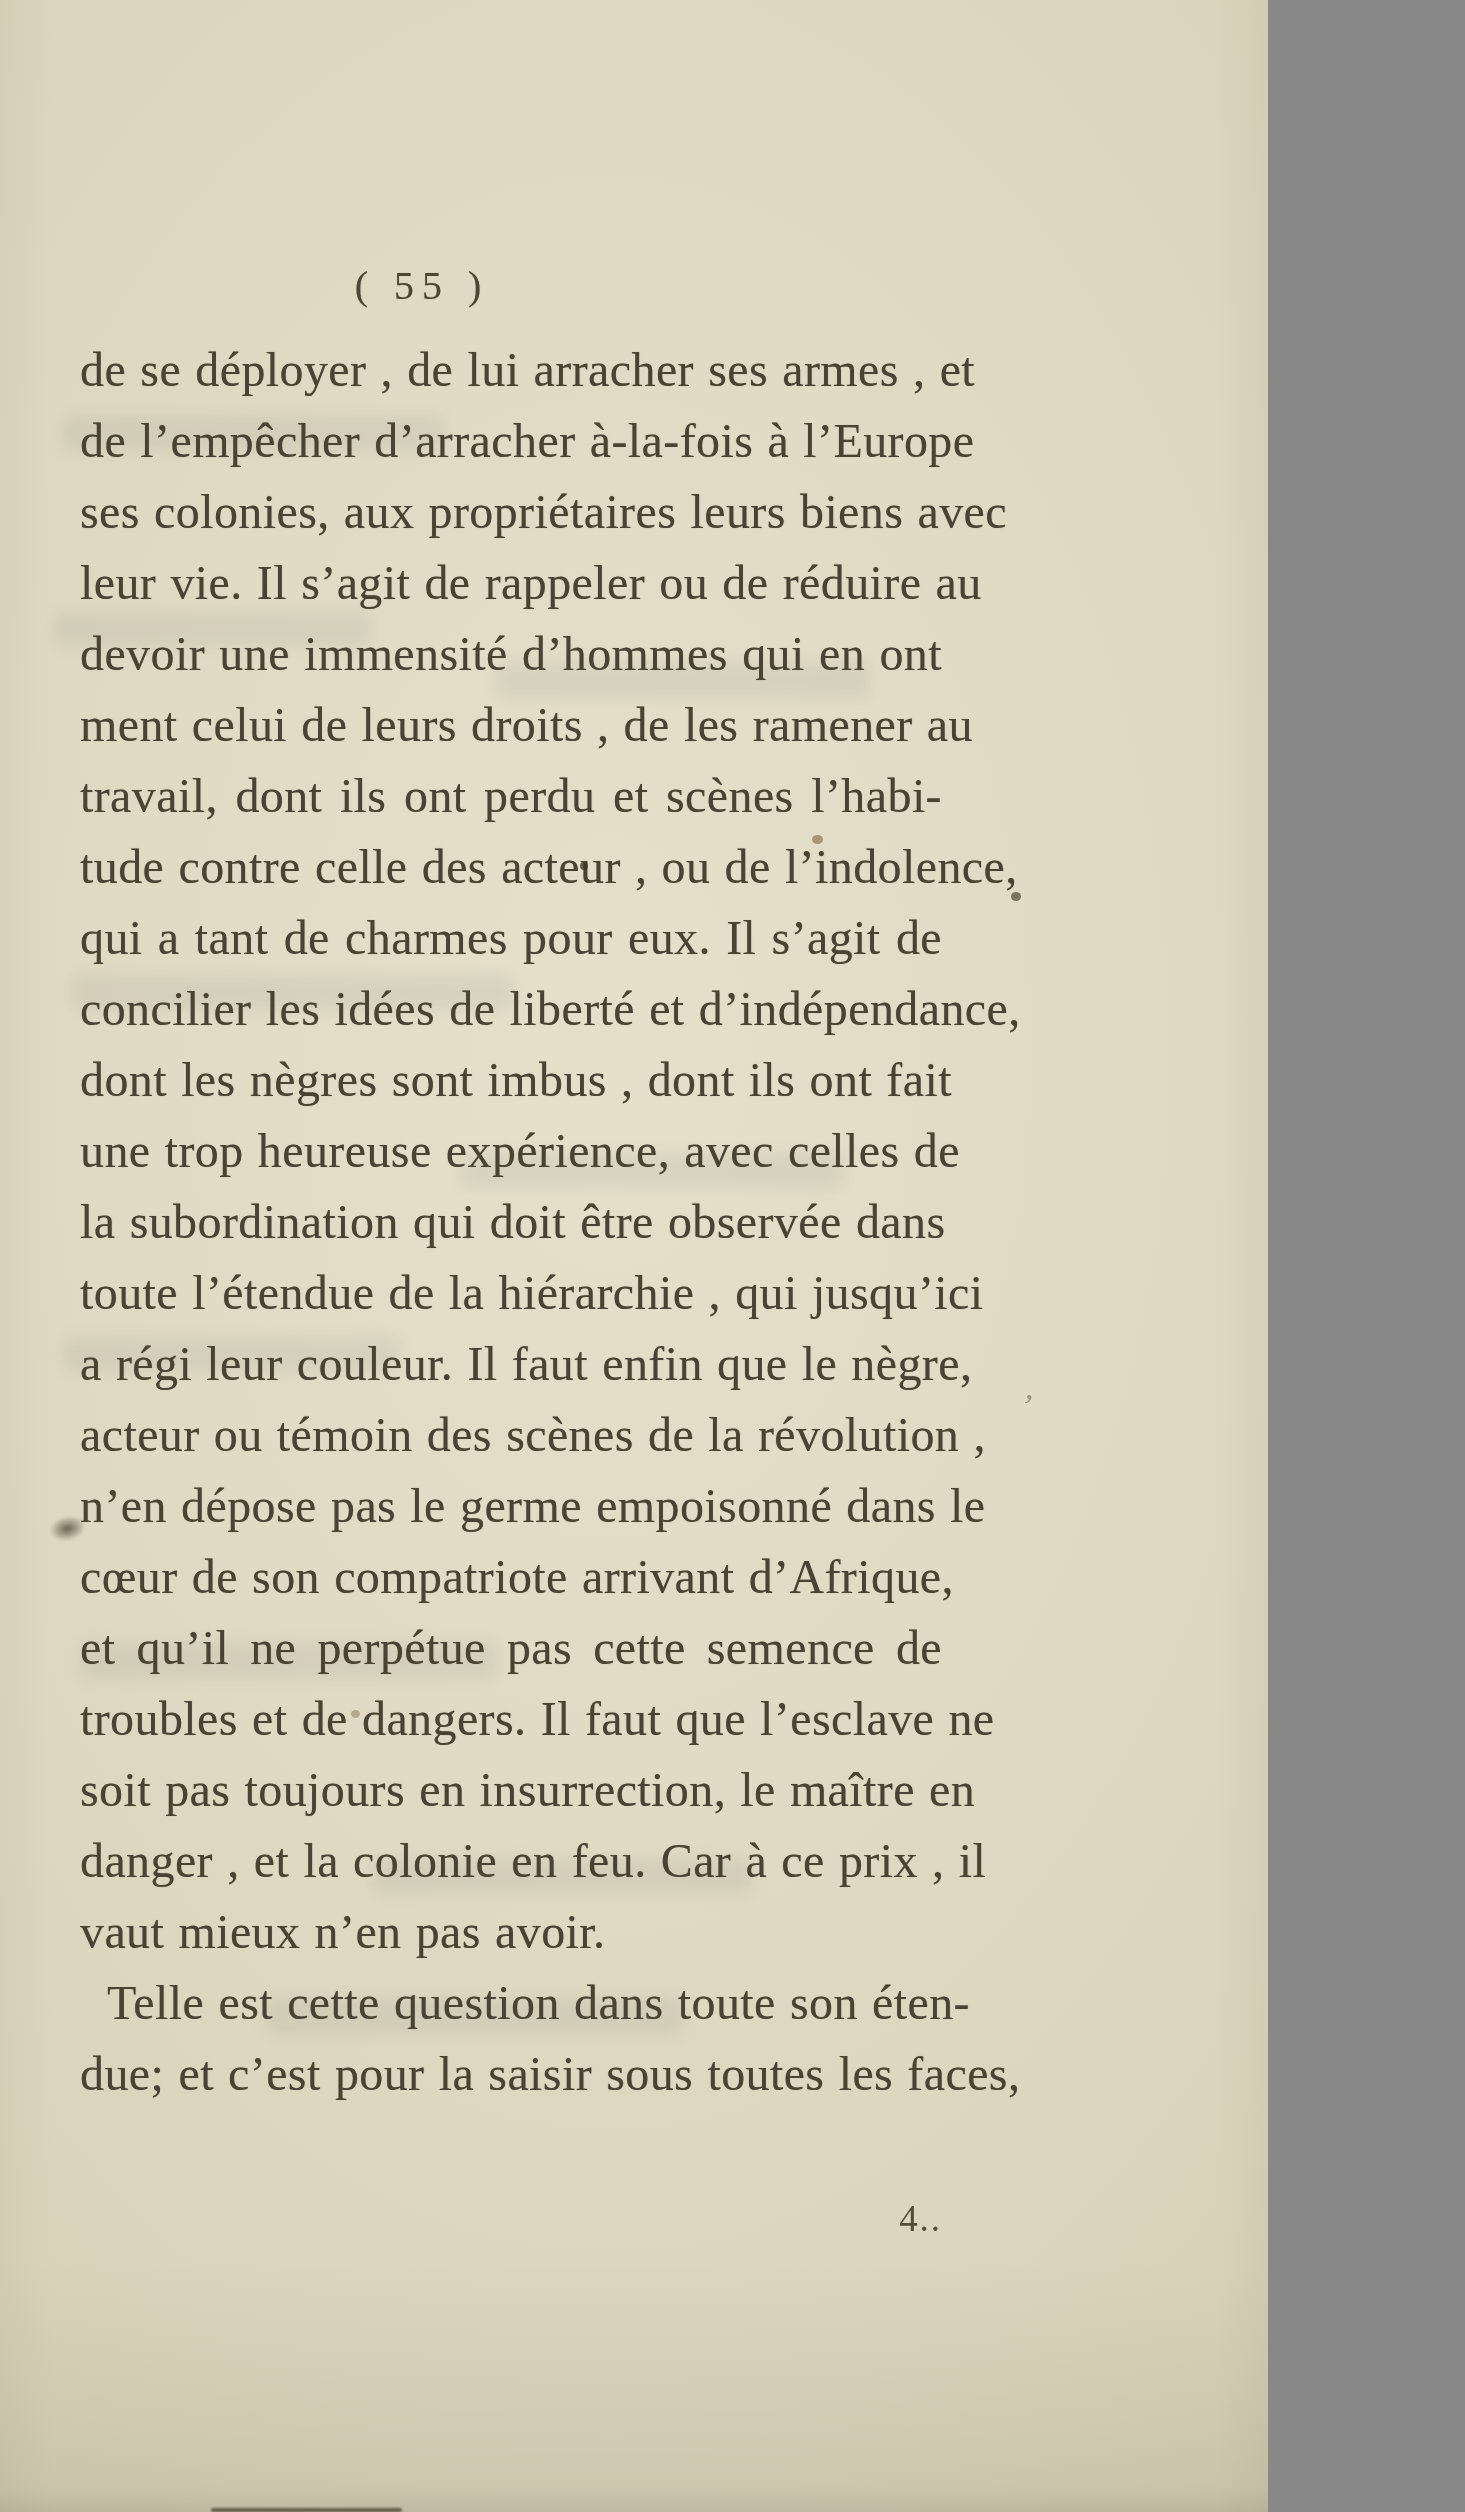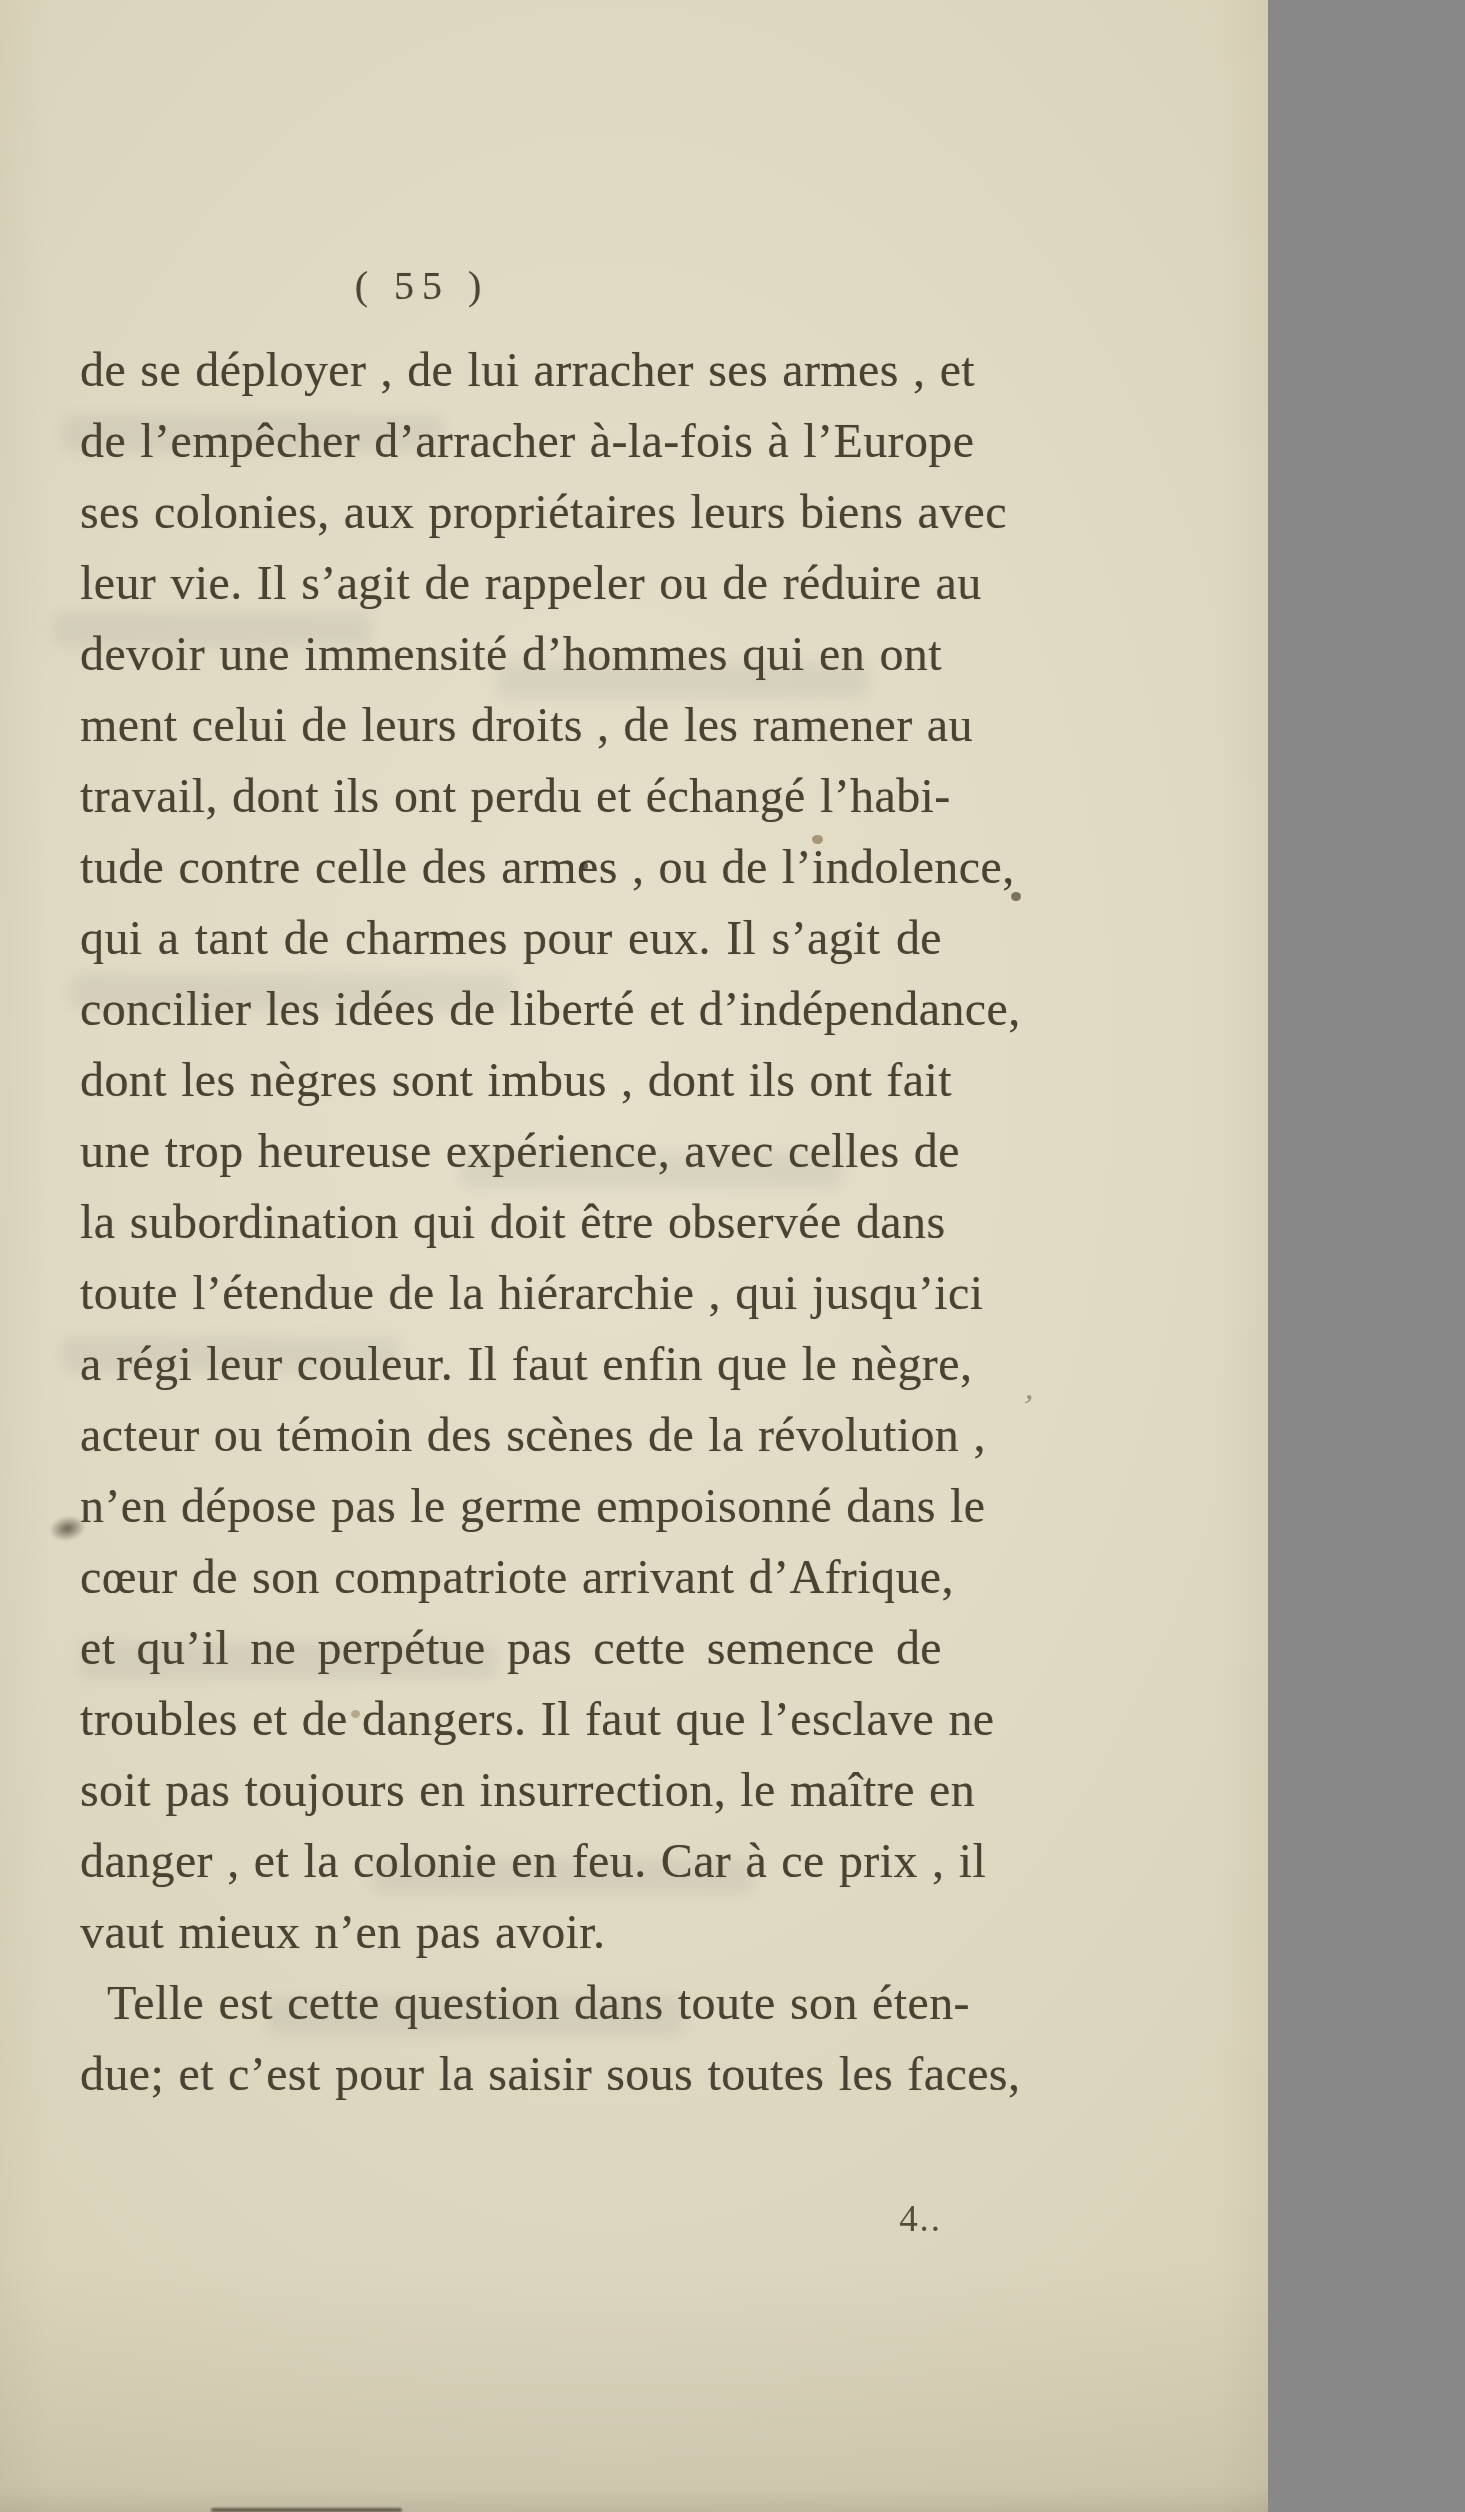--- a/index.html
+++ b/index.html
@@ -83,22 +83,22 @@
 
   <div class="header">( 55 )</div>
 
   <div class="textcol">
       <div class="line">de se déployer , de lui arracher ses armes , et</div>
       <div class="line">de l’empêcher d’arracher à-la-fois à l’Europe</div>
       <div class="line">ses colonies, aux propriétaires leurs biens avec</div>
       <div class="line">leur vie. Il s’agit de rappeler ou de réduire au</div>
       <div class="line">devoir une immensité d’hommes qui en ont</div>
       <div class="line">ment celui de leurs droits , de les ramener au</div>
-      <div class="line">travail, dont ils ont perdu et échangé l’habi-</div>
-      <div class="line">tude contre celle des armes , ou de l’indolence,</div>
+      <div class="line">travail, dont ils ont perdu et scènes l’habi-</div>
+      <div class="line">tude contre celle des acteur , ou de l’indolence,</div>
       <div class="line">qui a tant de charmes pour eux. Il s’agit de</div>
       <div class="line">concilier les idées de liberté et d’indépendance,</div>
       <div class="line">dont les nègres sont imbus , dont ils ont fait</div>
       <div class="line">une trop heureuse expérience, avec celles de</div>
       <div class="line">la subordination qui doit être observée dans</div>
       <div class="line">toute l’étendue de la hiérarchie , qui jusqu’ici</div>
       <div class="line">a régi leur couleur. Il faut enfin que le nègre,</div>
       <div class="line">acteur ou témoin des scènes de la révolution ,</div>
       <div class="line">n’en dépose pas le germe empoisonné dans le</div>
       <div class="line">cœur de son compatriote arrivant d’Afrique,</div>

